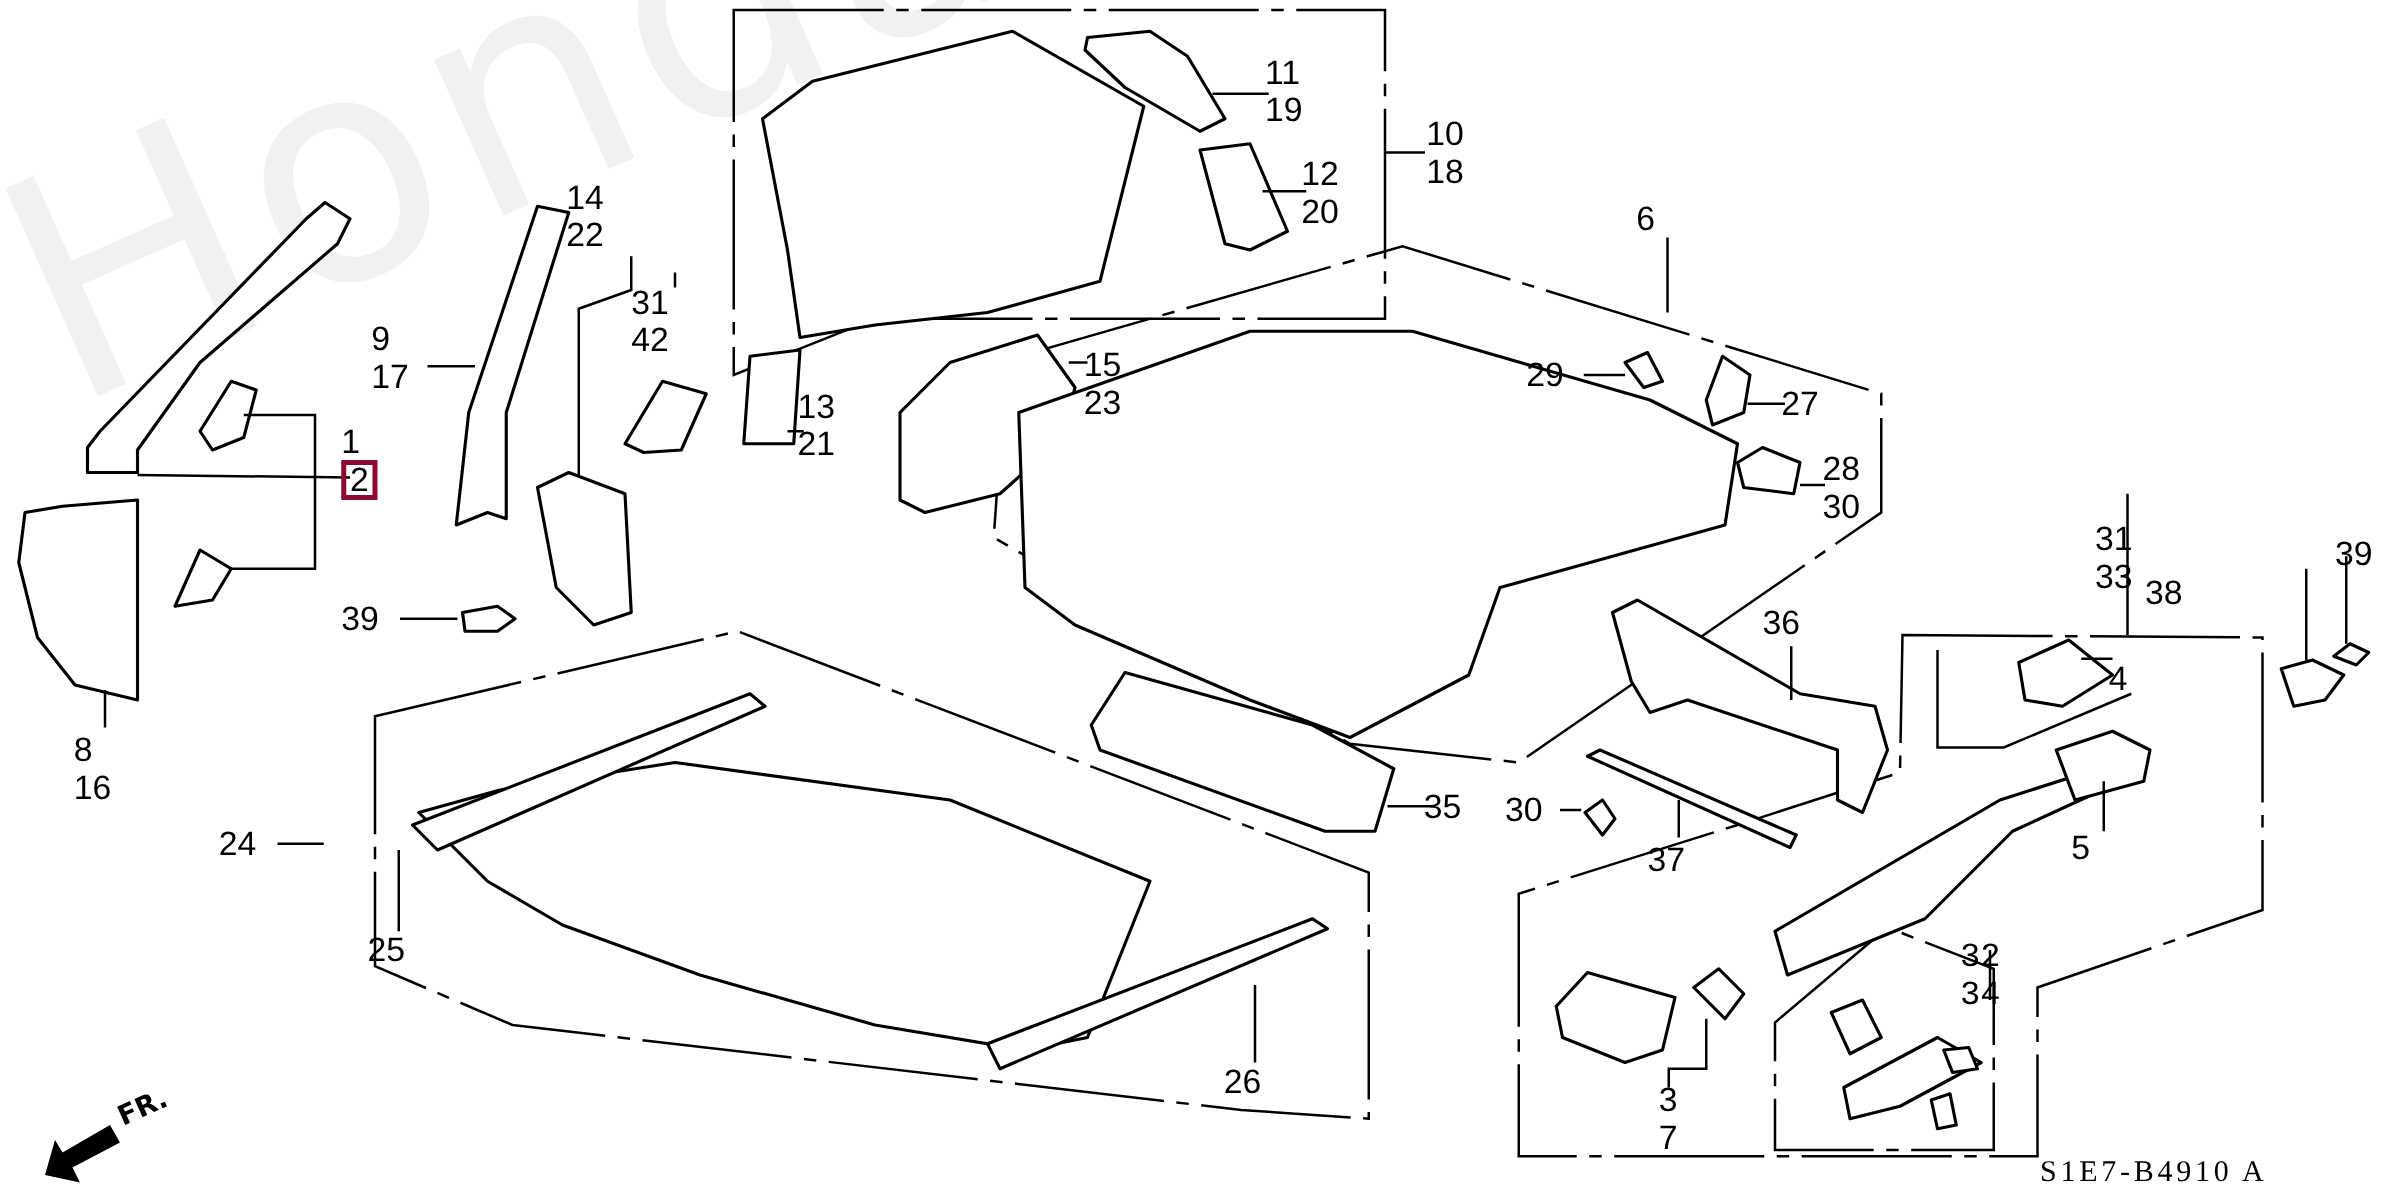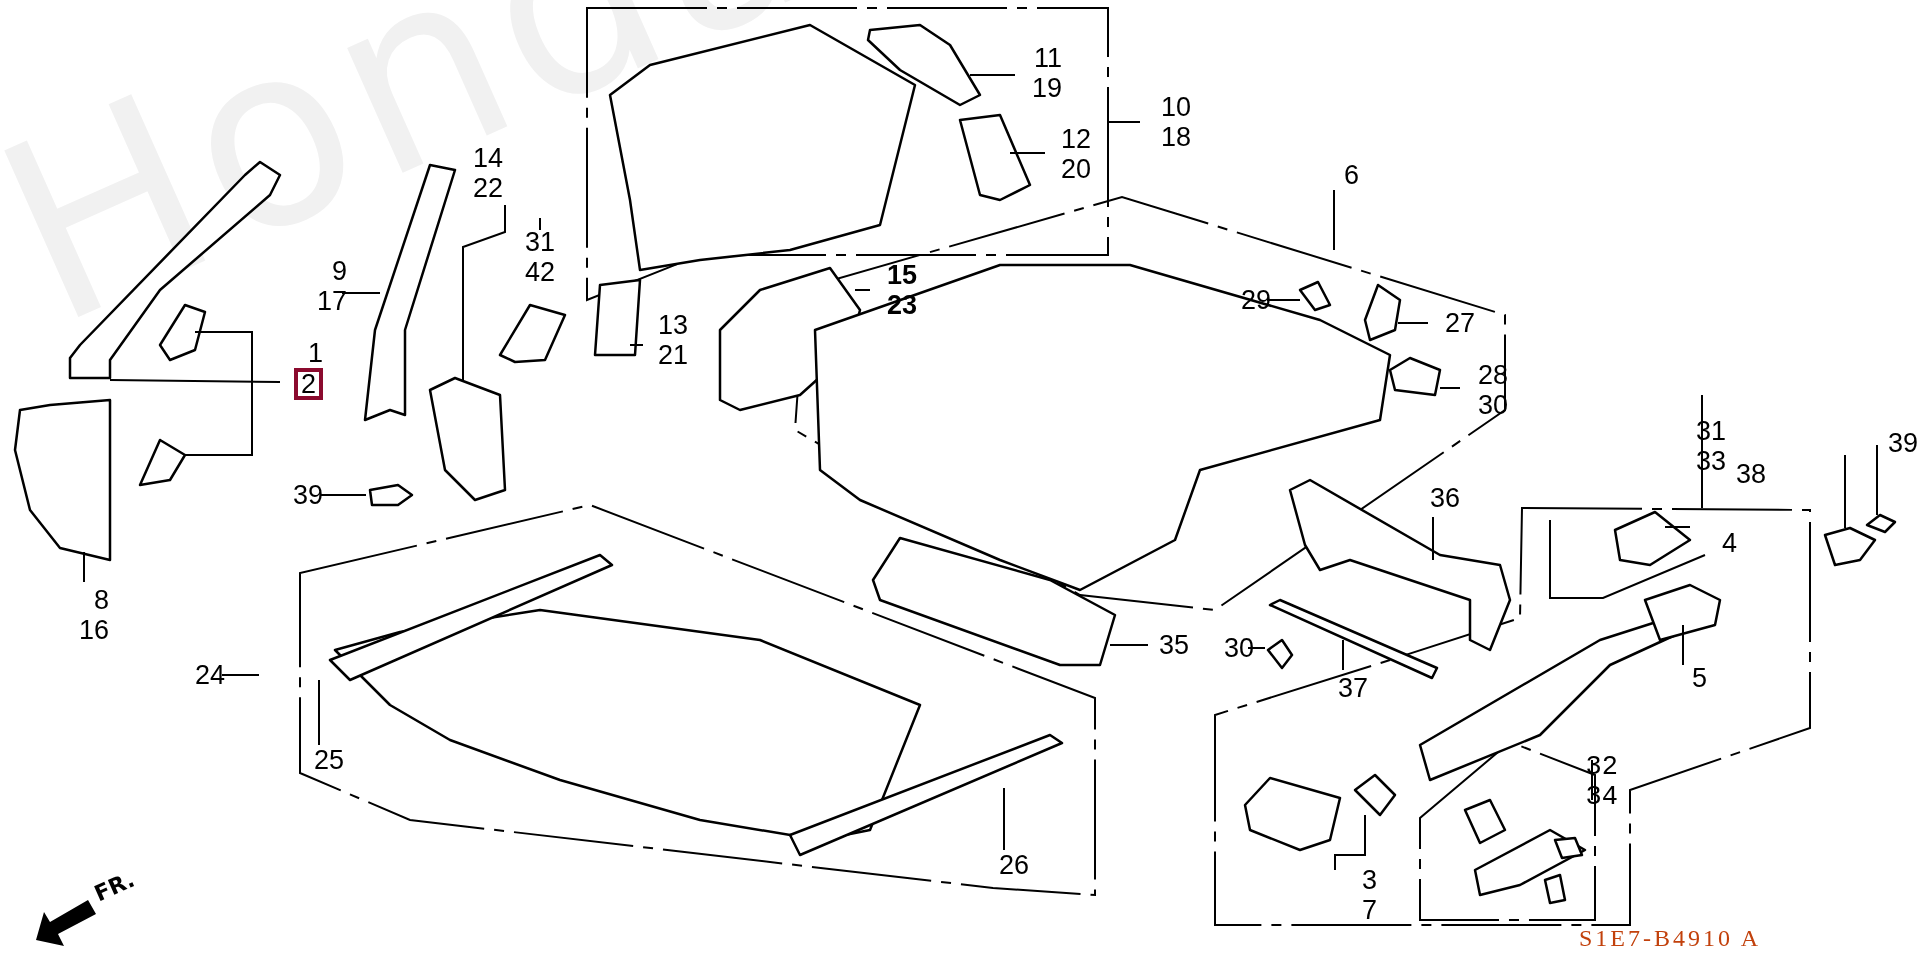--- a/index.html
+++ b/index.html
@@ -1,22 +1,22 @@
 <!DOCTYPE html>
 <html><head>
   <meta charset="utf-8">
   <style>
     html, body { margin: 0; padding: 0; background: #ffffff; }
     body { width: 1920px; height: 959px; position: relative; overflow: hidden; font-family: "Liberation Sans", sans-serif; }
     #stage { position: absolute; left: 0; top: 0; width: 1920px; height: 959px; }
     .watermark { position: absolute; left: 80px; top: 90px; font-family: "DejaVu Sans", sans-serif; font-size: 250px; color: #f1f1f1; transform: rotate(-24deg); transform-origin: left bottom; white-space: nowrap; pointer-events: none; letter-spacing: 8px; }
-    .callout { position: absolute; font-family: "Liberation Sans", sans-serif; font-size: 27px; line-height: 30px; color: #000; text-align: right; width: 50px; margin-left: -25px; }
+    .callout { position: absolute; font-family: "Liberation Sans", sans-serif; font-size: 27px; line-height: 30px; color: #000; text-align: left; width: 50px; margin-left: -25px; }
     .callout span { display: block; }
     .callout.hl span.hl { display: inline-block; border: 4px solid #8b0a2e; padding: 0 3px; line-height: 24px; }
-    .code { position: absolute; left: 1579px; top: 925px; font-family: "Liberation Serif", serif; font-size: 24px; letter-spacing: 3px; color: #c2410c; }
+    .code { position: absolute; left: 1632px; top: 925px; font-family: "Liberation Serif", serif; font-size: 24px; letter-spacing: 3px; color: #000000; }
     .fr { position: absolute; left: 26px; top: 870px; width: 130px; height: 80px; }
     svg.lines { position: absolute; left: 0; top: 0; }
     .part { fill: #fff; stroke: #000; stroke-width: 2.5; stroke-linejoin: round; }
     .lead { fill: none; stroke: #000; stroke-width: 2; }
     .dash { fill: none; stroke: #000; stroke-width: 2; stroke-dasharray: 120 10 10 10; }
   </style>
 </head>
 <body>
 
 <div id="stage">
@@ -131,21 +131,21 @@
     <span>19</span>
   </div>
   <div class="callout" style="left:1066px; top:124px;">
     <span>12</span>
     <span>20</span>
   </div>
   <div class="callout" style="left:663px; top:310px;">
     <span>13</span>
     <span>21</span>
   </div>
-  <div class="callout" style="left:892px; top:260px;font-weight:bold;">
+  <div class="callout" style="left:892px; top:277px;">
     <span>15</span>
     <span>23</span>
   </div>
   <div class="callout" style="left:1334px; top:160px;">
     <span>6</span>
   </div>
   <div class="callout" style="left:1246px; top:285px;">
     <span>29</span>
   </div>
   <div class="callout" style="left:1450px; top:308px;">

